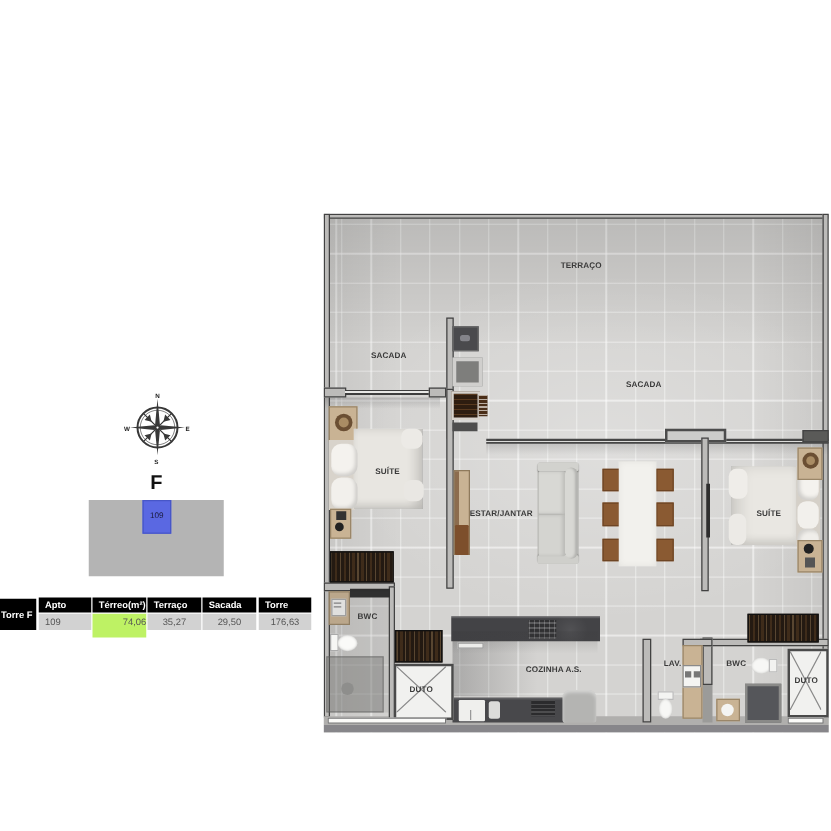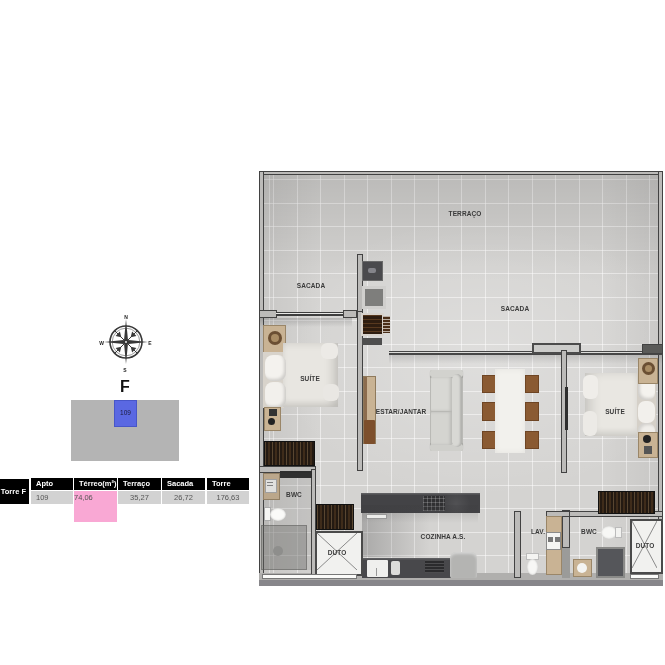--- a/index.html
+++ b/index.html
@@ -59,23 +59,23 @@
 
   <div class="abs" style="left:-6px;top:479px;width:35px;height:25px;background:#000;color:#fff;font-weight:bold;font-size:7.5px;font-family:'Liberation Sans',sans-serif;display:flex;align-items:center;justify-content:flex-end;padding-right:3px;box-sizing:border-box;">Torre F</div>
 
   <div class="abs" style="left:31px;top:478px;width:42px;height:12px;background:#000;color:#fff;font-weight:bold;font-size:7.5px;line-height:12px;padding-left:5px;box-sizing:border-box;">Apto</div>
   <div class="abs" style="left:74px;top:478px;width:43px;height:12px;background:#000;color:#fff;font-weight:bold;font-size:7.5px;line-height:12px;padding-left:5px;box-sizing:border-box;">Térreo(m²)</div>
   <div class="abs" style="left:118px;top:478px;width:43px;height:12px;background:#000;color:#fff;font-weight:bold;font-size:7.5px;line-height:12px;padding-left:5px;box-sizing:border-box;">Terraço</div>
   <div class="abs" style="left:162px;top:478px;width:43px;height:12px;background:#000;color:#fff;font-weight:bold;font-size:7.5px;line-height:12px;padding-left:5px;box-sizing:border-box;">Sacada</div>
   <div class="abs" style="left:207px;top:478px;width:42px;height:12px;background:#000;color:#fff;font-weight:bold;font-size:7.5px;line-height:12px;padding-left:5px;box-sizing:border-box;">Torre</div>
 
   <div class="abs" style="left:31px;top:491px;width:42px;height:13px;background:#d2d2d2;color:#555;font-size:7.5px;line-height:13px;padding-left:5px;box-sizing:border-box;">109</div>
-  <div class="abs" style="left:74px;top:491px;width:43px;height:31px;background:#f9a8d4;color:#555;font-size:7.5px;line-height:13px;text-align:left;">74,06</div>
+  <div class="abs" style="left:74px;top:491px;width:43px;height:19px;background:#bef264;color:#555;font-size:7.5px;line-height:13px;text-align:right;">74,06</div>
   <div class="abs" style="left:118px;top:491px;width:43px;height:13px;background:#d2d2d2;color:#555;font-size:7.5px;line-height:13px;text-align:center;">35,27</div>
-  <div class="abs" style="left:162px;top:491px;width:43px;height:13px;background:#d2d2d2;color:#555;font-size:7.5px;line-height:13px;text-align:center;">26,72</div>
+  <div class="abs" style="left:162px;top:491px;width:43px;height:13px;background:#d2d2d2;color:#555;font-size:7.5px;line-height:13px;text-align:center;">29,50</div>
   <div class="abs" style="left:207px;top:491px;width:42px;height:13px;background:#d2d2d2;color:#555;font-size:7.5px;line-height:13px;text-align:center;">176,63</div>
 
   <div id="plan">
 
     <div class="w" style="left:0;top:0;width:404px;height:4px;"></div>
     <div class="w" style="left:0;top:0;width:5px;height:403px;"></div>
     <div class="w" style="left:399px;top:0;width:5px;height:403px;"></div>
 
     <div class="abs" style="left:0;top:402px;width:404px;height:7px;background:#b0afad;"></div>
     <div class="abs" style="left:0;top:409px;width:404px;height:6px;background:#87868a;"></div>

